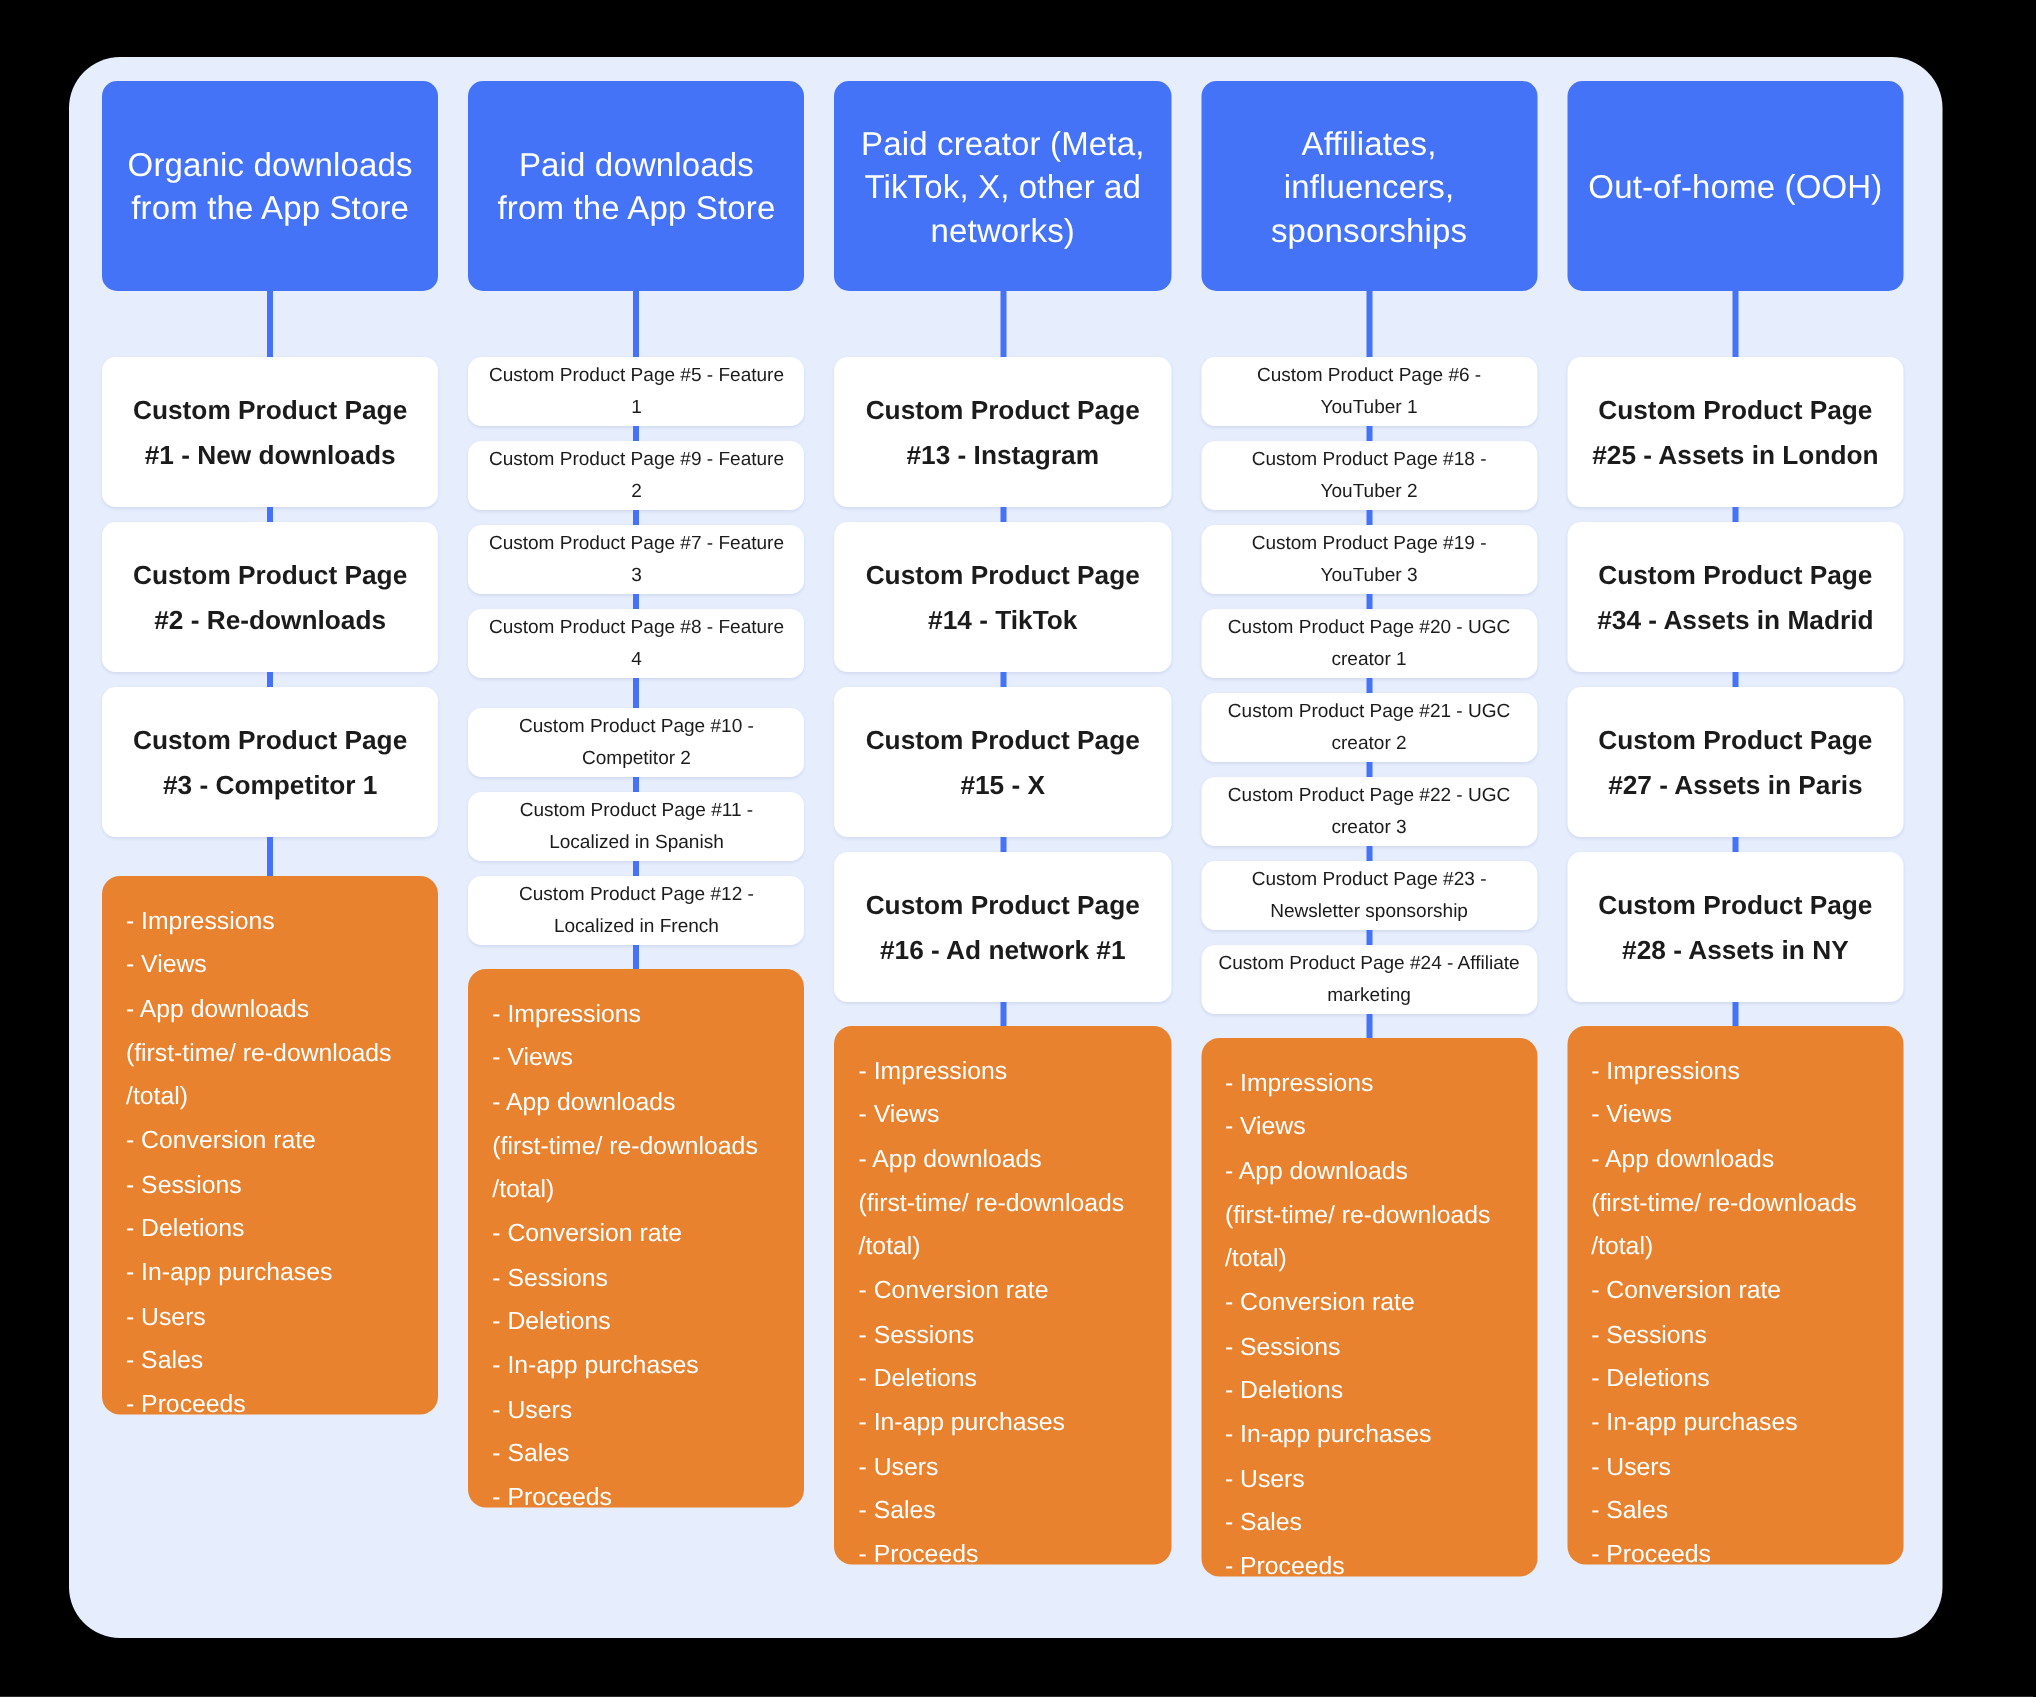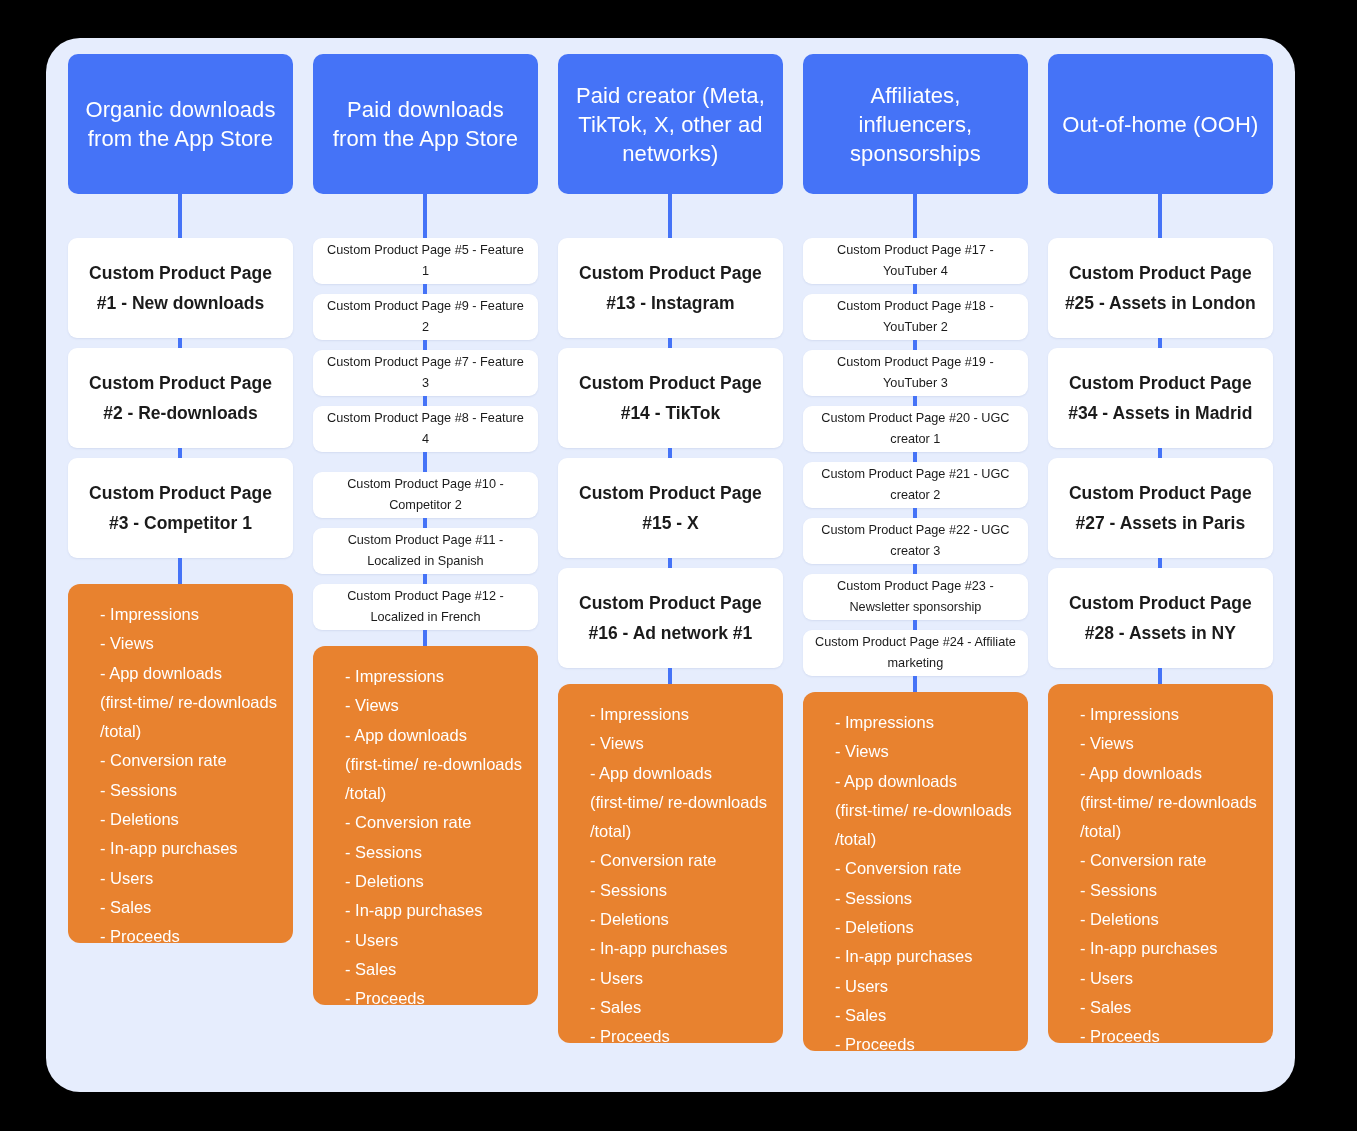--- a/index.html
+++ b/index.html
@@ -114,21 +114,21 @@
     height: 46px;
     font-size: 12.7px;
     line-height: 21px;
   }
 
   
   .metrics-box {
     background: #e8822f;
     border-radius: 12px;
     color: #ffffff;
-    padding: 16px 16px 14px 32px;
+    padding: 16px 16px 14px 16px;
     font-size: 16.5px;
     line-height: 29.3px;
     height: 359px;
     overflow: hidden;
   }
 
   .metrics-line { white-space: nowrap; }
 </style>
 </head>
 <body>
@@ -223,21 +223,21 @@
           <div class="metrics-line">- In-app purchases</div>
           <div class="metrics-line">- Users</div>
           <div class="metrics-line">- Sales</div>
           <div class="metrics-line">- Proceeds</div>
         </div>
       </div>
       <div class="column">
         <div class="header-box">Affiliates, influencers, sponsorships</div>
         <div class="connector-long"></div>
         <div class="cards cards--compact">
-          <div class="card">Custom Product Page #17 - YouTuber 4</div>
+          <div class="card">Custom Product Page #6 - YouTuber 1</div>
           <div class="connector-short"></div>
           <div class="card">Custom Product Page #18 - YouTuber 2</div>
           <div class="connector-short"></div>
           <div class="card">Custom Product Page #19 - YouTuber 3</div>
           <div class="connector-short"></div>
           <div class="card">Custom Product Page #20 - UGC creator 1</div>
           <div class="connector-short"></div>
           <div class="card">Custom Product Page #21 - UGC creator 2</div>
           <div class="connector-short"></div>
           <div class="card">Custom Product Page #22 - UGC creator 3</div>

